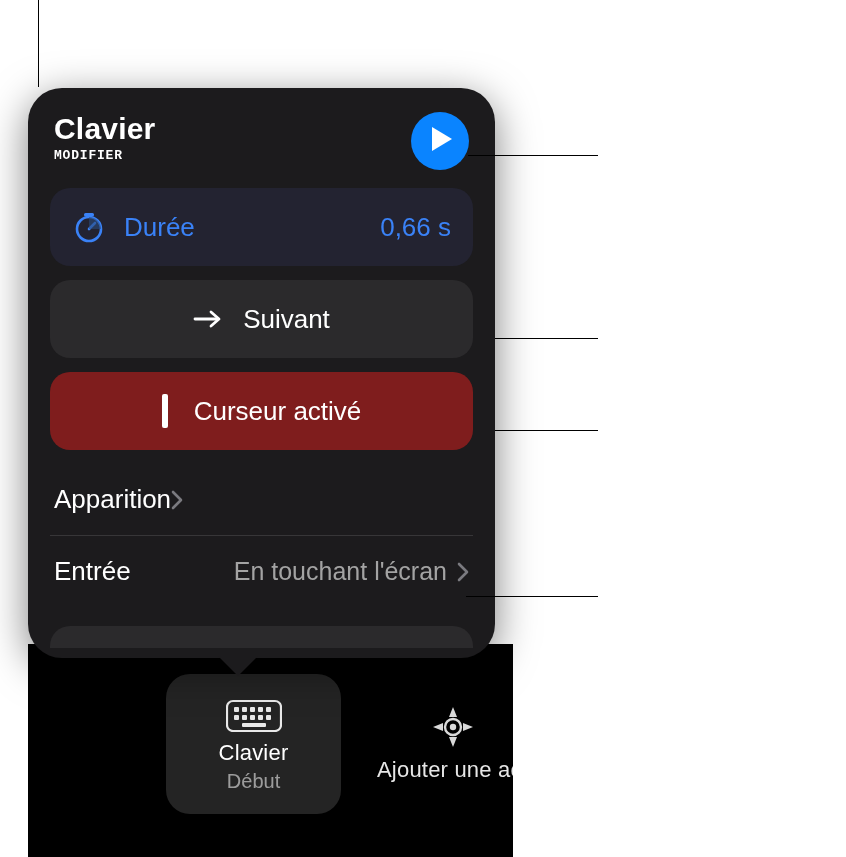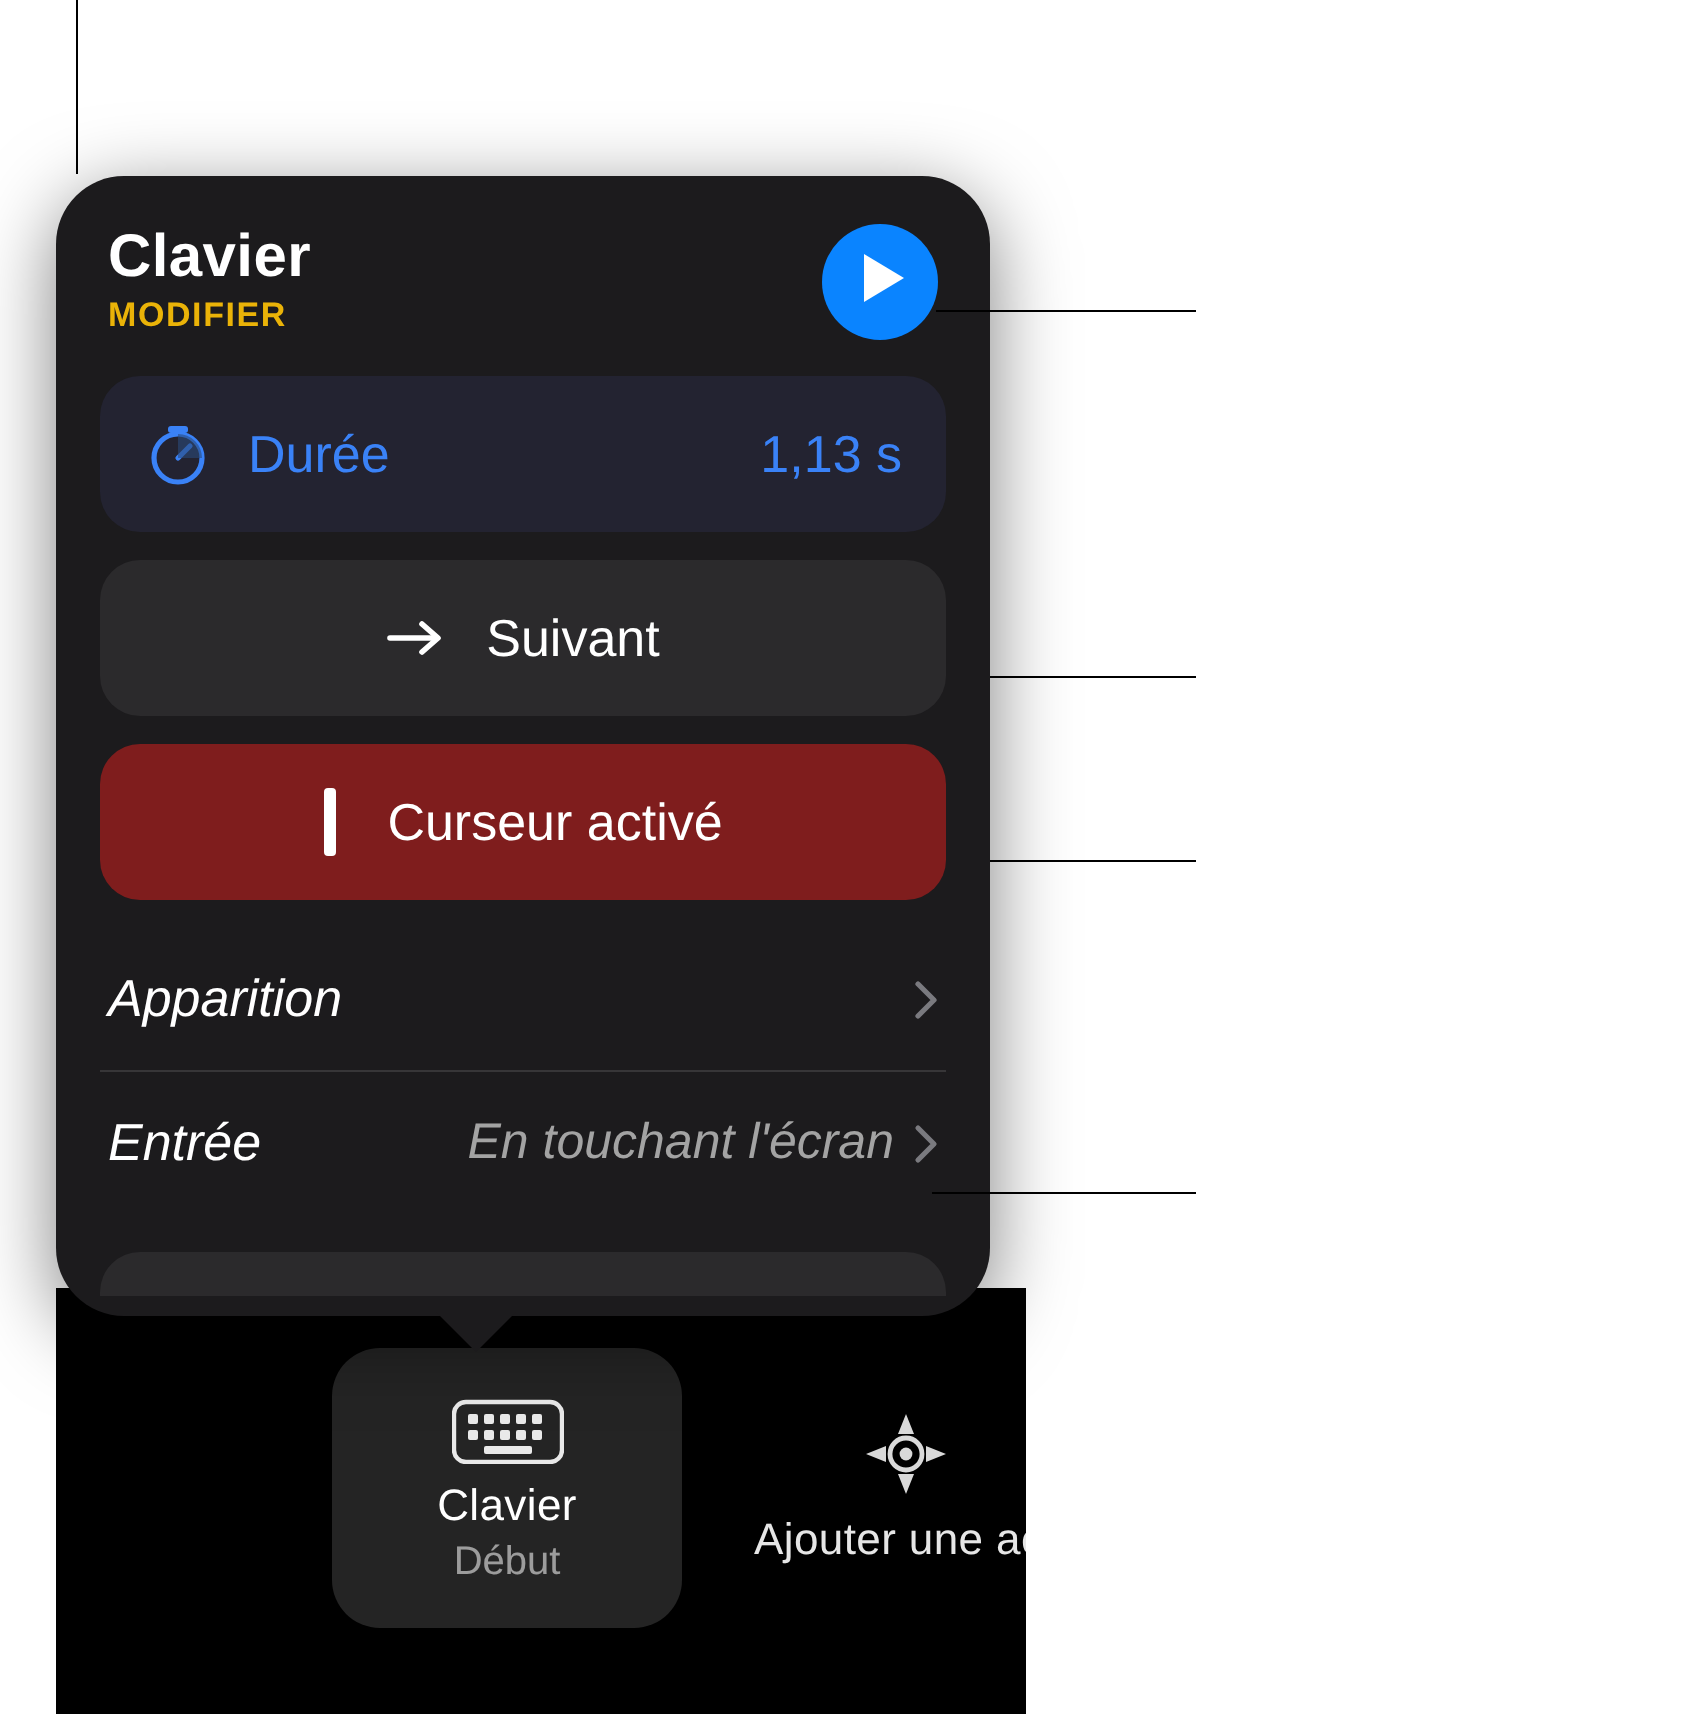--- a/index.html
+++ b/index.html
@@ -94,25 +94,26 @@
     justify-content: space-between;
     align-items: flex-start;
     padding: 0 4px 18px 4px;
   }
   .pop-title {
     font-size: 30px;
     font-weight: 600;
     letter-spacing: 0.2px;
   }
   .pop-sub {
-    font-size: 17px;
+    font-size: 13px;
     font-weight: 700;
     letter-spacing: 0.8px;
-    color: #eab308;
+    color: #ffffff;
     margin-top: 2px;
+    font-family: Liberation Mono, monospace;
   }
   .play-btn {
     width: 58px; height: 58px;
     border-radius: 50%;
     background: #0a84ff;
     display: flex; align-items: center; justify-content: center;
   }
   .play-btn svg { width: 24px; height: 28px; margin-left: 4px; }
 
   .row {
@@ -150,24 +151,22 @@
   .cursor-icon {
     width: 6px; height: 34px;
     background: #fff;
     border-radius: 2px;
     margin-right: 6px;
   }
 
   .listrow {
     display: flex;
     align-items: center;
-    justify-content: space-between;
     padding: 20px 4px 20px 4px;
     font-size: 26px;
-    font-style: italic;
   }
   .listrow + .listrow { border-top: 1px solid rgba(255,255,255,0.12); }
   .listrow .key { color: #fff; }
   .listrow .val { color: #a3a3a3; margin-left: auto; margin-right: 10px; font-size: 25px; }
   .chev { color: #7a7a7f; }
   .chev svg { width: 12px; height: 20px; display:block; }
 
   .bottom-cutoff {
     position:absolute;
     left:22px; right:22px;
@@ -252,21 +251,21 @@
         <span class="timer-icon">
           <svg viewBox="0 0 34 34">
             <circle cx="17" cy="19" r="12" fill="none" stroke="#3a82f7" stroke-width="2.6"></circle>
             <rect x="12" y="3" width="10" height="3.5" rx="1.5" fill="#3a82f7"></rect>
             <line x1="17" y1="19" x2="23" y2="13" stroke="#3a82f7" stroke-width="2.6" stroke-linecap="round"></line>
             <path d="M17 7 A12 12 0 0 1 29 19 L17 19 Z" fill="#2a4a7a" opacity="0.6"></path>
           </svg>
         </span>
         <span>Durée</span>
       </span>
-      <span>1,13 s</span>
+      <span>0,66 s</span>
     </div>
 
     <div class="row next">
       <span class="arrow-icon">
         <svg viewBox="0 0 30 20">
           <line x1="2" y1="10" x2="24" y2="10" stroke="#fff" stroke-width="2.8" stroke-linecap="round"></line>
           <path d="M18 3 L26 10 L18 17" fill="none" stroke="#fff" stroke-width="2.8" stroke-linecap="round" stroke-linejoin="round"></path>
         </svg>
       </span>
       <span>Suivant</span>

